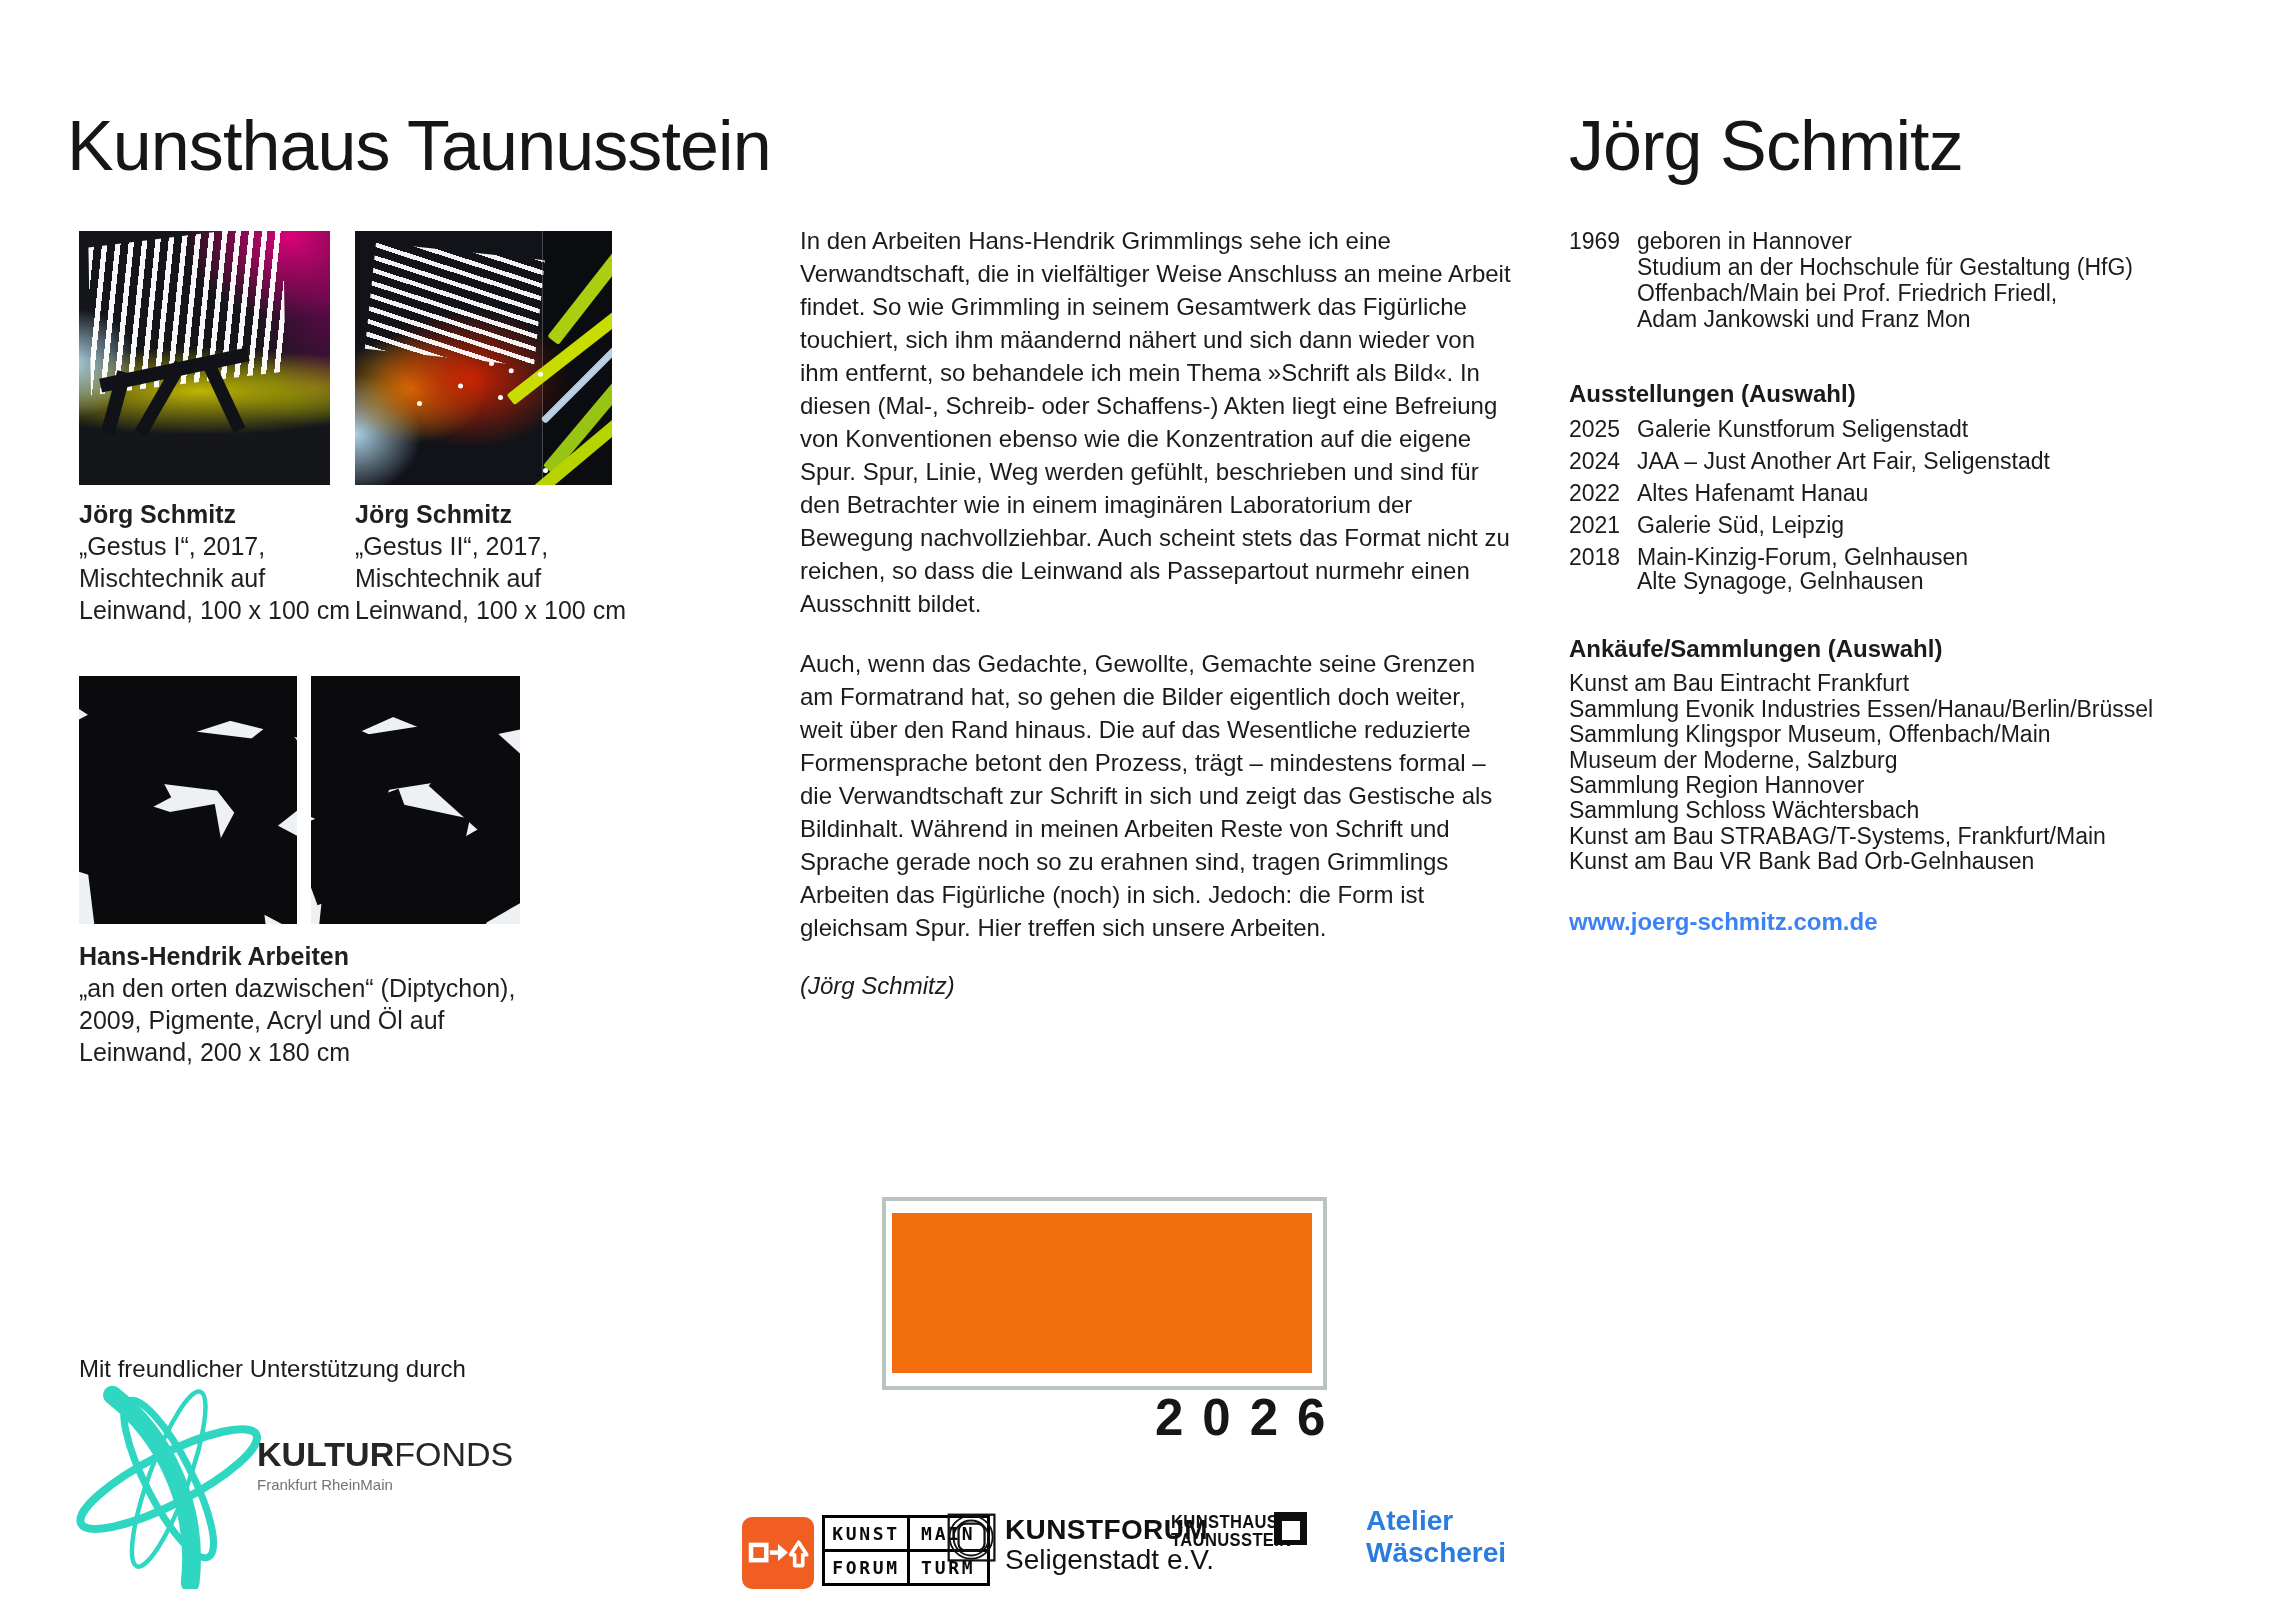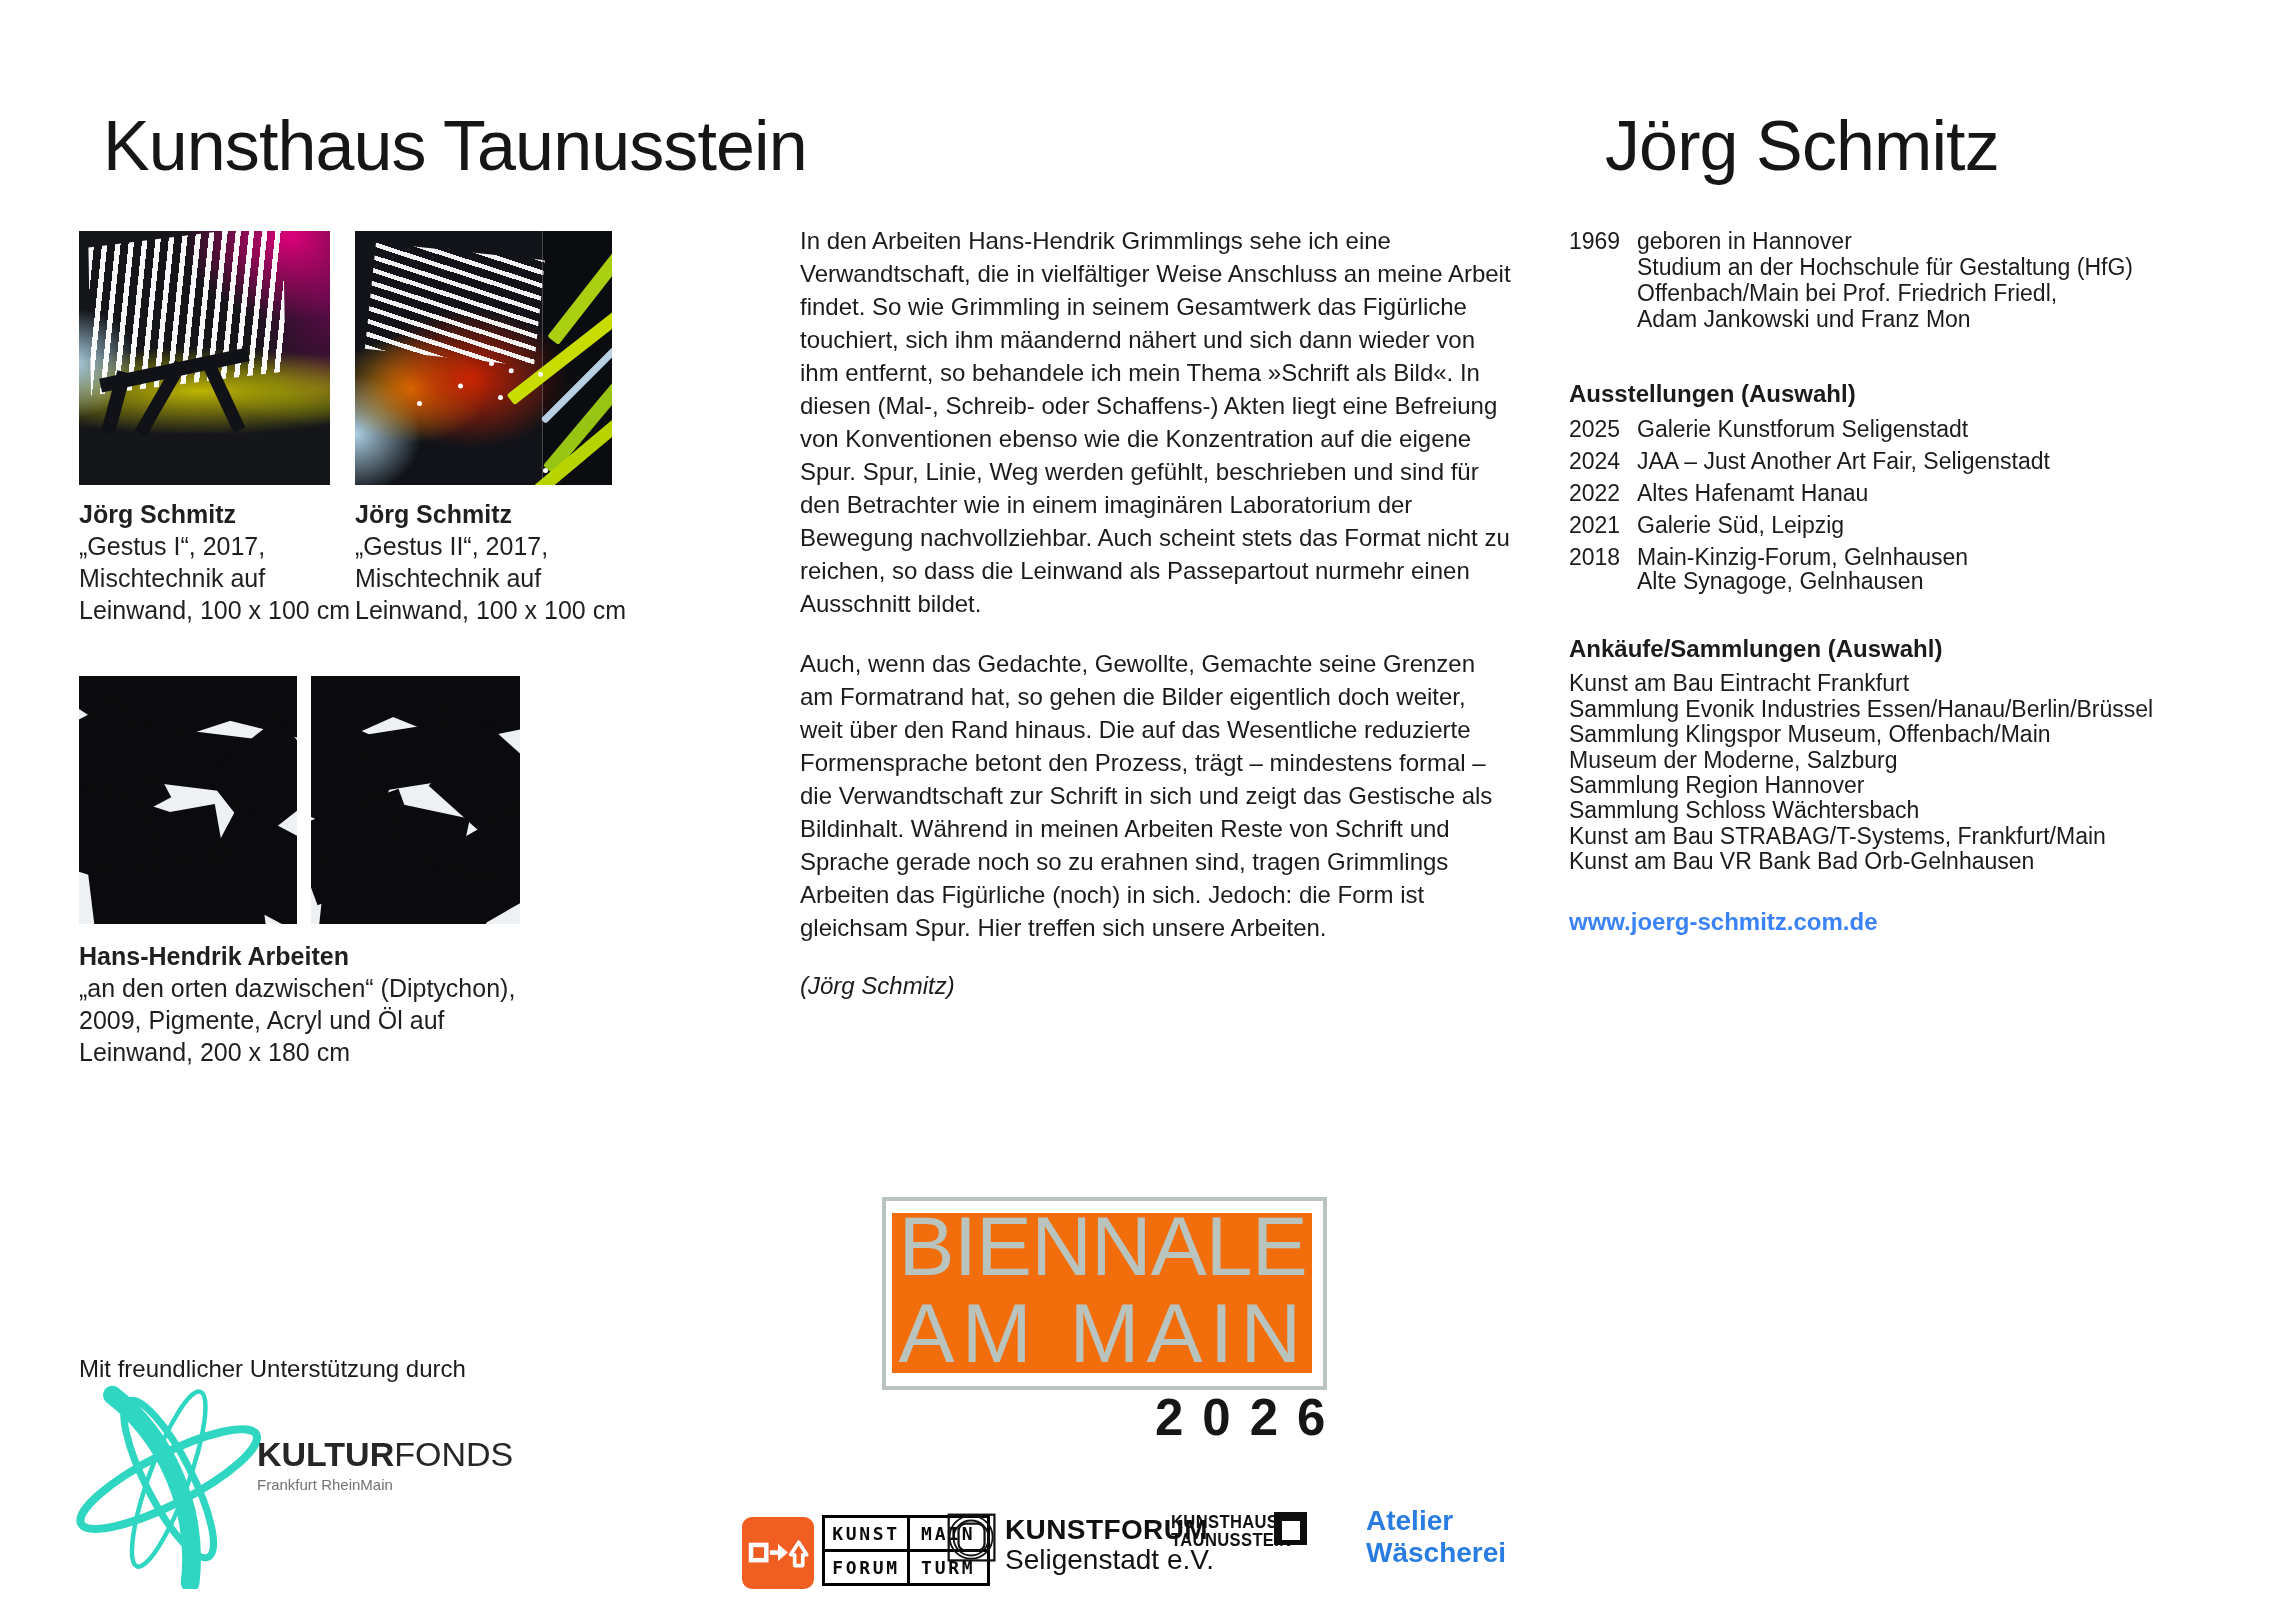--- a/index.html
+++ b/index.html
@@ -1,20 +1,20 @@
 <!DOCTYPE html>
 <html style="font-size:14.3px"><head>
 <meta charset="utf-8">
 <style>
   html,body{margin:0;padding:0;background:#fff;}
   body{width:2293px;height:1621px;position:relative;font-family:"Liberation Sans",sans-serif;color:#1c1c1c;}
   .abs{position:absolute;}
 
   
-  .big-title{font-size:70px;font-weight:300;letter-spacing:-0.9px;color:#161616;white-space:nowrap;margin-left:36px;}
+  .big-title{font-size:70px;font-weight:300;letter-spacing:-0.9px;color:#161616;white-space:nowrap;}
   #title-left{left:67px;top:106px;}
   #title-right{left:1569px;top:106px;}
 
   
   .art{overflow:hidden;background:#14161a;}
   #gestus1{left:79px;top:231px;width:251px;height:254px;
     background:
       radial-gradient(152px 116px at 84% 2%, rgba(228,0,126,.96), rgba(228,0,126,0) 72%),
       radial-gradient(116px 143px at 100% 28%, rgba(150,0,110,.55), rgba(150,0,110,0) 75%),
       radial-gradient(85px 72px at -2% 52%, rgba(178,216,238,.95), rgba(178,216,238,0) 75%),
@@ -212,24 +212,20 @@
 </div>
 
 <div class="abs" id="essay">
   <div class="p1">In den Arbeiten Hans-Hendrik Grimmlings sehe ich eine Verwandtschaft, die in vielfältiger Weise Anschluss an meine Arbeit findet. So wie Grimmling in seinem Gesamtwerk das Figürliche touchiert, sich ihm mäandernd nähert und sich dann wieder von ihm entfernt, so behandele ich mein Thema »Schrift als Bild«. In diesen (Mal-, Schreib- oder Schaffens-) Akten liegt eine Befreiung von Konventionen ebenso wie die Konzentration auf die eigene Spur. Spur, Linie, Weg werden gefühlt, beschrieben und sind für den Betrachter wie in einem imaginären Laboratorium der Bewegung nachvollziehbar. Auch scheint stets das Format nicht zu reichen, so dass die Leinwand als Passepartout nurmehr einen Ausschnitt bildet.</div>
   <div class="p2">Auch, wenn das Gedachte, Gewollte, Gemachte seine Grenzen am Formatrand hat, so gehen die Bilder eigentlich doch weiter, weit über den Rand hinaus. Die auf das Wesentliche reduzierte Formensprache betont den Prozess, trägt – mindestens formal – die Verwandtschaft zur Schrift in sich und zeigt das Gestische als Bildinhalt. Während in meinen Arbeiten Reste von Schrift und Sprache gerade noch so zu erahnen sind, tragen Grimmlings Arbeiten das Figürliche (noch) in sich. Jedoch: die Form ist gleichsam Spur. Hier treffen sich unsere Arbeiten.</div>
   <div class="sig">(Jörg Schmitz)</div>
 </div>
 
 <div class="abs" id="biennale">
   <div class="orange"></div>
-  <div class="bn-text">
-    <div class="bn-l1">BIENNALE</div>
-    <div class="bn-l2">AM MAIN</div>
-  </div>
 </div>
 <div class="abs" id="year2026">2026</div>
 
 <div class="abs" id="kmft-icon">
   <svg width="72" height="72" viewBox="0 0 80 80">
     <rect x="10" y="31" width="17" height="17" fill="none" stroke="#fff" stroke-width="5"></rect>
     <line x1="31" y1="39.5" x2="42" y2="39.5" stroke="#fff" stroke-width="5"></line>
     <path d="M40 30 L51 39.5 L40 49 Z" fill="#fff"></path>
     <path d="M54 42 L63 28 L72 42 L67.5 42 L67.5 54 L58.5 54 L58.5 42 Z" fill="none" stroke="#fff" stroke-width="4" stroke-linejoin="round"></path>
   </svg>

